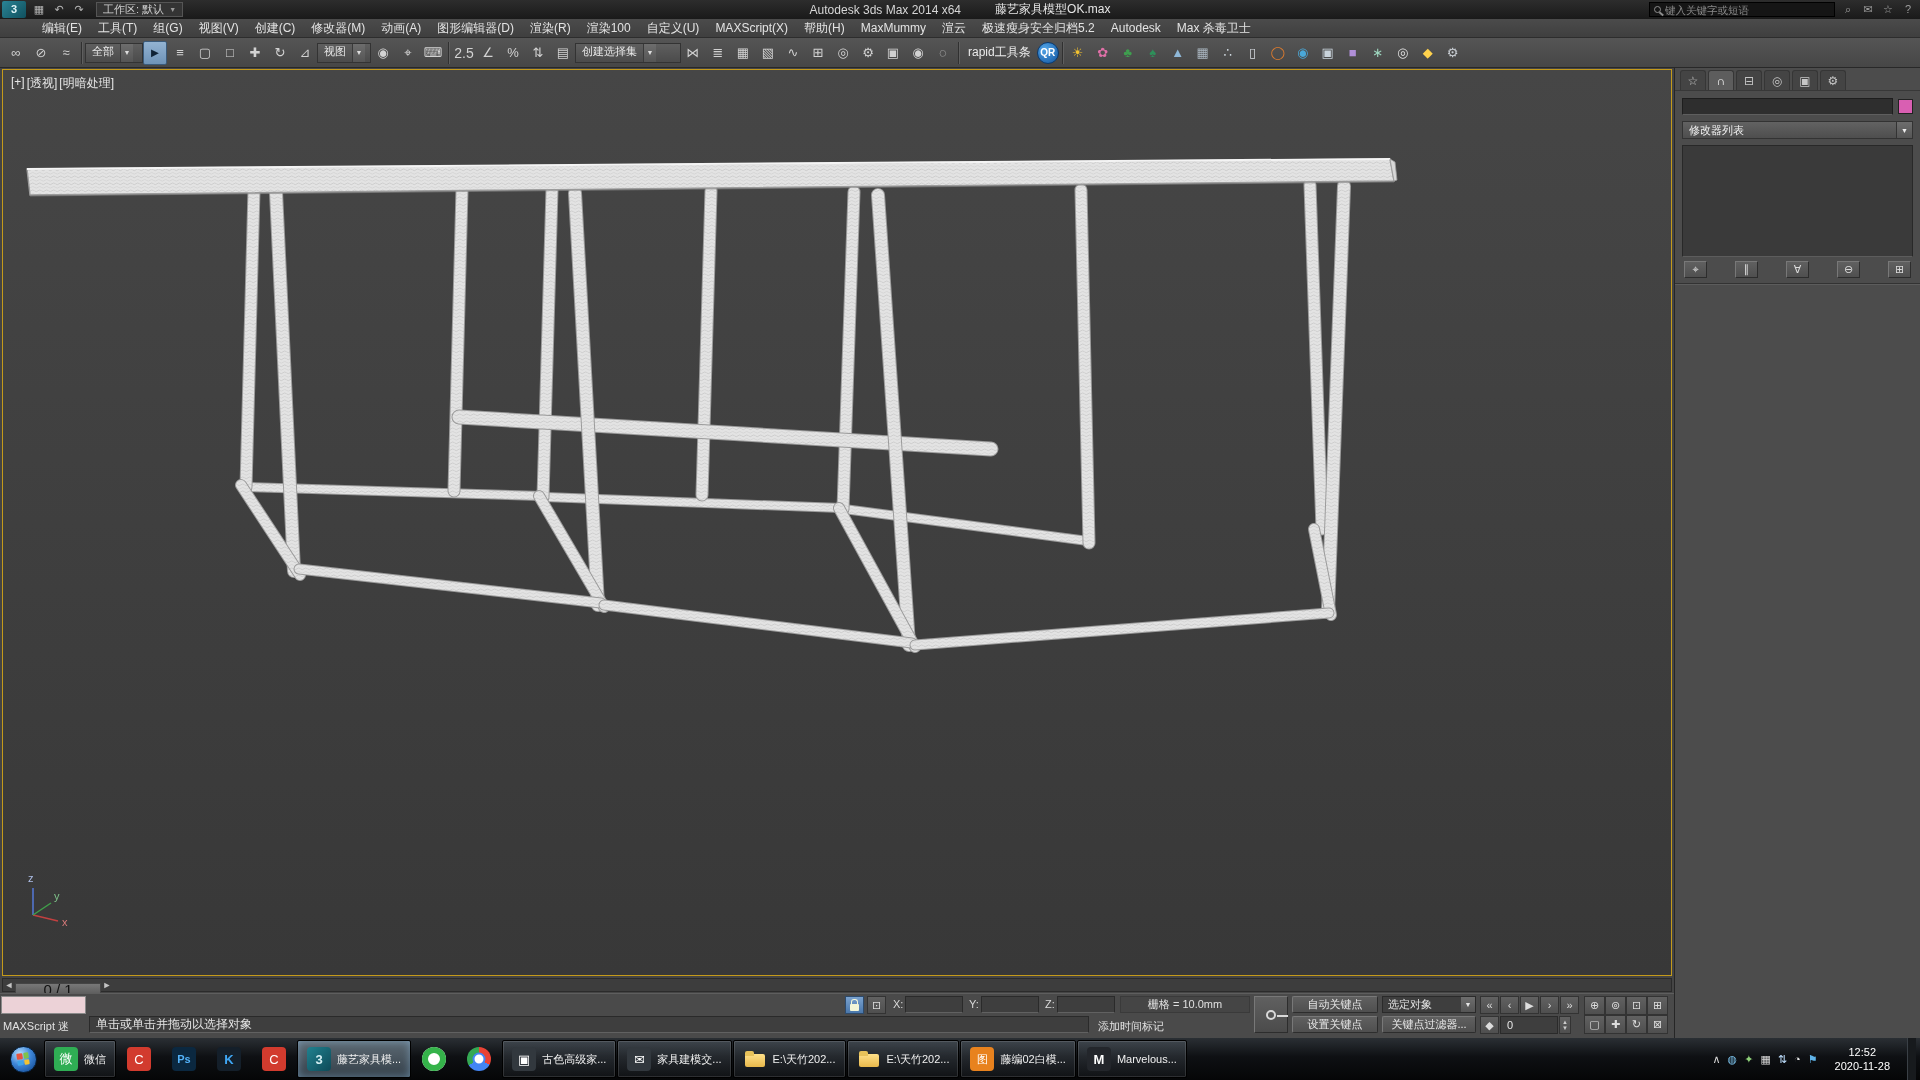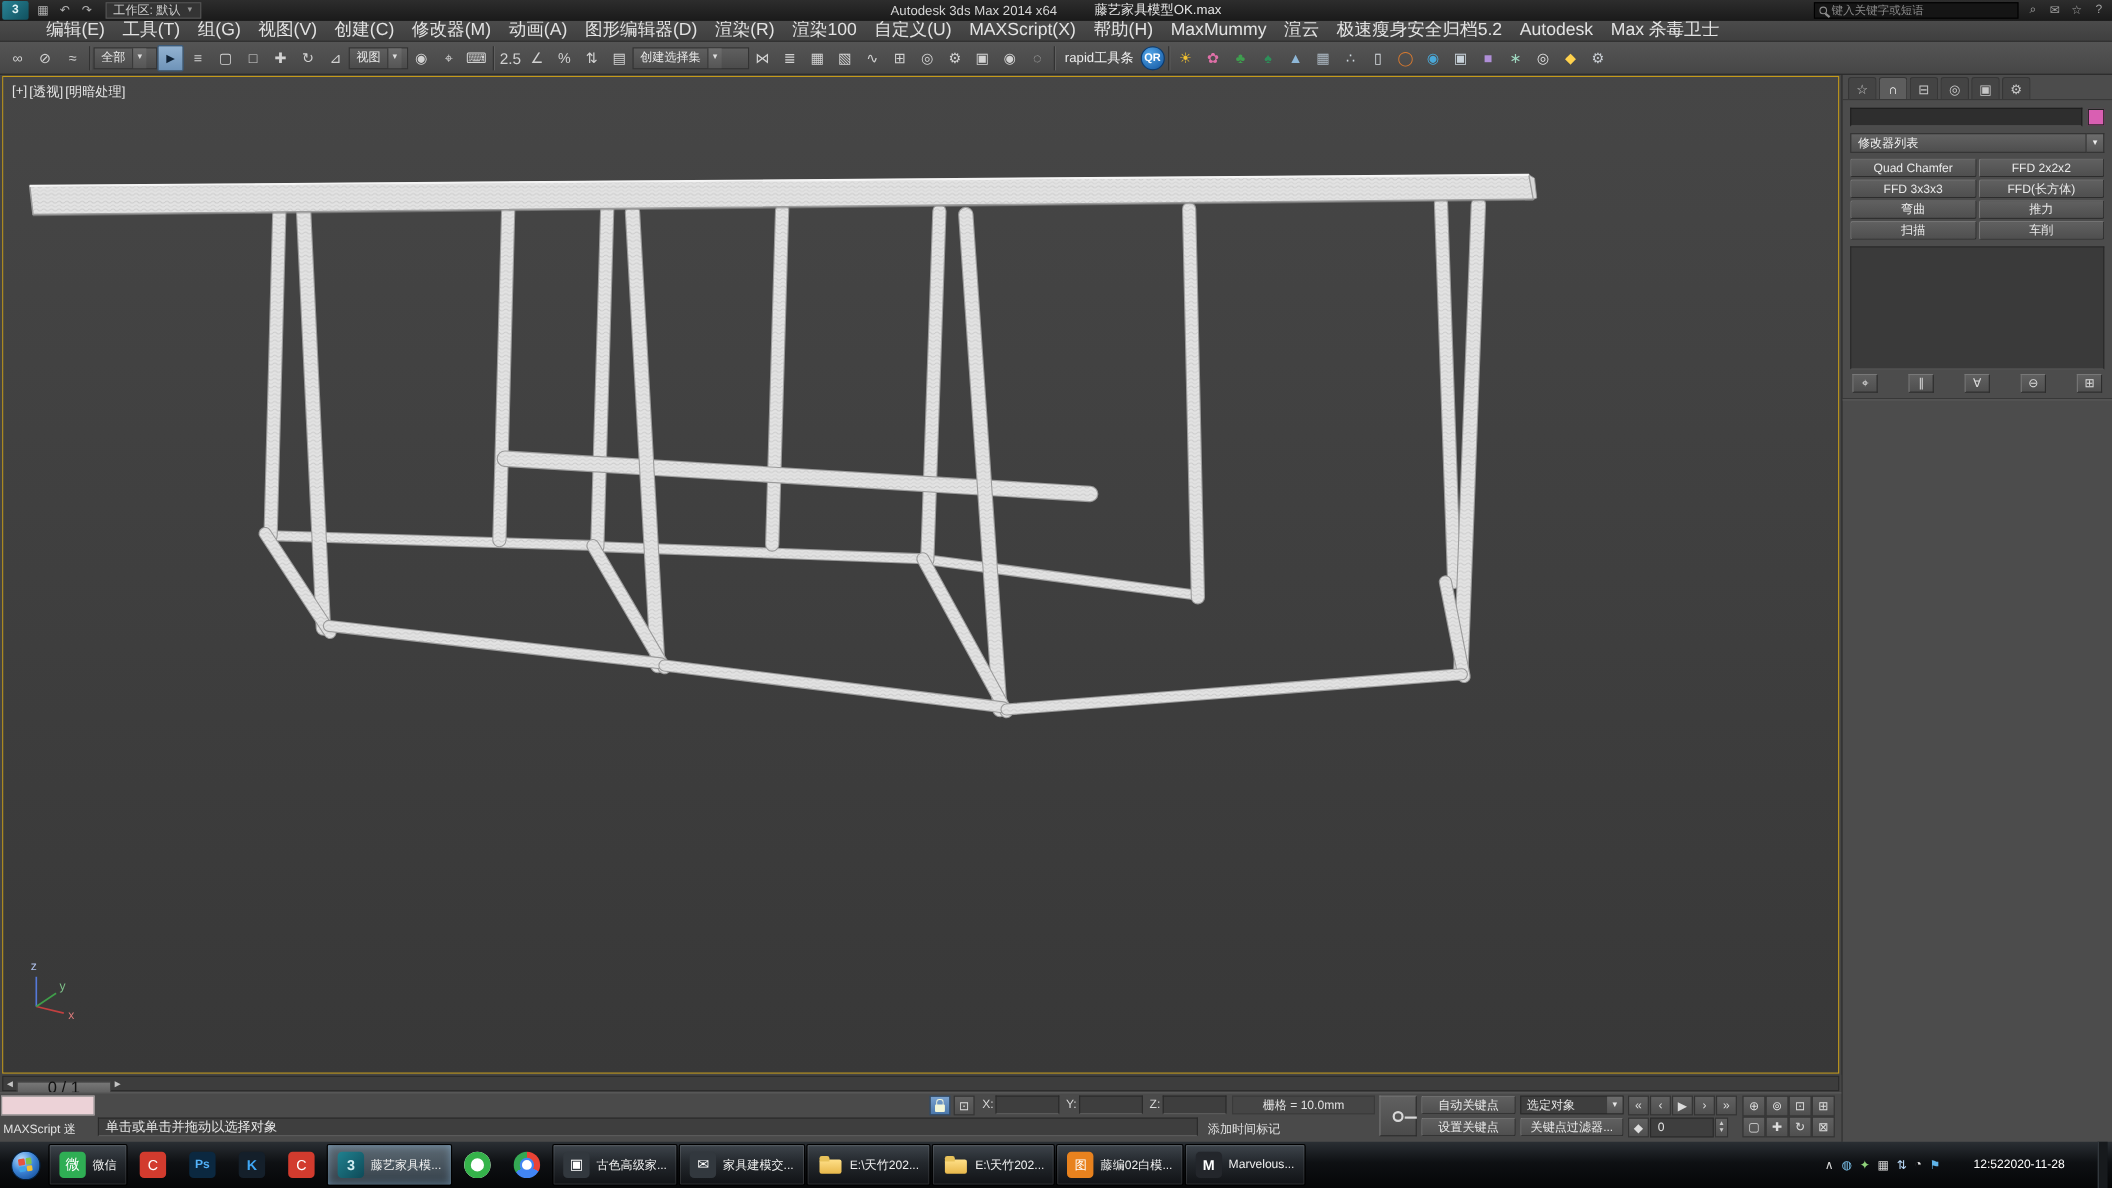--- a/index.html
+++ b/index.html
@@ -18,21 +18,21 @@
   .tb-right{position:absolute;right:4px;top:1px;height:17px;display:flex;align-items:center;gap:5px}
   .search-field{width:186px;height:15px;background:#151515;border:1px solid #000;display:flex;align-items:center;padding:0 4px;gap:4px}
   .mag{width:7px;height:7px;border:1.5px solid #8d8d8d;border-radius:50%;position:relative;flex:none}
   .mag::after{content:"";position:absolute;width:5px;height:1.5px;background:#8d8d8d;right:-4px;bottom:-2px;transform:rotate(40deg)}
   .search-input{flex:1;background:transparent;border:none;outline:none;color:#bdbdbd;font-size:10.5px;font-family:inherit}
   .search-input::placeholder{color:#8a8a8a}
   .tb-right .ic{width:16px;text-align:center;color:#9f9f9f;font-size:11px}
 
   
   .menubar{position:absolute;left:0;top:19px;width:1920px;height:19px;background:linear-gradient(#4b4b4b,#3f3f3f);border-bottom:1px solid #2d2d2d;display:flex;align-items:center;padding-left:34px;z-index:29}
-  .menu-item{padding:0 8px;font-size:16px;color:#e3e3e3;line-height:18px;white-space:nowrap}
+  .menu-item{padding:0 8px;font-size:12px;color:#e3e3e3;line-height:18px;white-space:nowrap}
 
   
   .toolbar{position:absolute;left:0;top:38px;width:1920px;height:30px;background:linear-gradient(#555,#464646);border-bottom:1px solid #282828;display:flex;align-items:center;padding:0 4px;z-index:28}
   .tgroup{display:flex;align-items:center;gap:1px}
   .ti{width:24px;height:24px;display:flex;align-items:center;justify-content:center;color:#d2d2d2;font-size:13px;border-radius:2px;flex:none}
   .ti.small{font-size:14px}
   .ti.active{background:linear-gradient(#93b3d2,#6e93b8);color:#0f2236;border:1px solid #3a5a7a}
   .tsep{width:1px;height:22px;background:#303030;box-shadow:1px 0 0 #5f5f5f;margin:0 3px;flex:none}
   .tdrop{height:20px;background:linear-gradient(#5f5f5f,#4b4b4b);border:1px solid #333;display:flex;align-items:flex-start;font-size:11px;color:#e8e8e8;padding-left:6px;flex:none}
   .tdrop .da{width:13px;height:18px;margin-left:6px;background:linear-gradient(#6d6d6d,#555);border-left:1px solid #3a3a3a;display:flex;align-items:center;justify-content:center;font-size:7px;color:#ddd}
@@ -120,21 +120,21 @@
   .ic-chrome{border-radius:50%;background:conic-gradient(#ea4335 0 33%,#4285f4 33% 66%,#34a853 66% 100%)}
   .ic-chrome::after{content:"";position:absolute;left:50%;top:50%;width:9px;height:9px;background:#fff;border:2px solid #4285f4;border-radius:50%;transform:translate(-50%,-50%)}
   .ic-dark{background:#32383e}
   .ic-folder{background:transparent}
   .ic-folder::before{content:"";position:absolute;left:2px;top:7px;width:20px;height:13px;background:linear-gradient(#ffe089,#e8b84b);border-radius:2px}
   .ic-folder::after{content:"";position:absolute;left:2px;top:4px;width:9px;height:5px;background:#e8c25a;border-radius:2px 2px 0 0}
   .ic-orange{background:#e8821e;font-size:11px}
   .ic-m{background:#23262b;font-weight:bold}
   .tray{margin-left:auto;display:flex;align-items:center;gap:7px;padding-right:4px}
   .tray .tri{font-size:11px}
-  .clock{display:flex;flex-direction:row;align-items:center;color:#fff;font-size:11px;line-height:14px;margin:0 23px;white-space:nowrap}
+  .clock{display:flex;flex-direction:column;align-items:center;color:#fff;font-size:11px;line-height:14px;margin:0 10px;white-space:nowrap}
   .showdesk{width:9px;height:42px;background:#171a1d;border-left:1px solid #3a4046;flex:none}
 </style>
 </head>
 <body>
 
 <div class="titlebar">
   <div class="app-logo">3</div>
   <div class="qat">
 
   <span class="qi">▦</span>
@@ -369,31 +369,20 @@
       <span class="cp-tab">⚙</span>
     </div>
   <div class="name-row">
     <input class="name-input" value="" style="">
     <span class="swatch" style="background:#d95fb2"></span>
   </div>
   <div class="modlist">
     <span class="lab">修改器列表</span>
     <span class="da">▼</span>
   </div>
-  <div class="modgrid">
-
-  <span class="modbtn">Quad Chamfer</span>
-      <span class="modbtn">FFD 2x2x2</span>
-      <span class="modbtn">FFD 3x3x3</span>
-      <span class="modbtn">FFD(长方体)</span>
-      <span class="modbtn">弯曲</span>
-      <span class="modbtn">推力</span>
-      <span class="modbtn">扫描</span>
-      <span class="modbtn">车削</span>
-    </div>
   <div class="stack"></div>
   <div class="stack-icons">
 
   <span class="sic">⌖</span>
       <span class="sic">∥</span>
       <span class="sic">∀</span>
       <span class="sic">⊖</span>
       <span class="sic">⊞</span>
     </div>
   <div class="cp-divider"></div>

